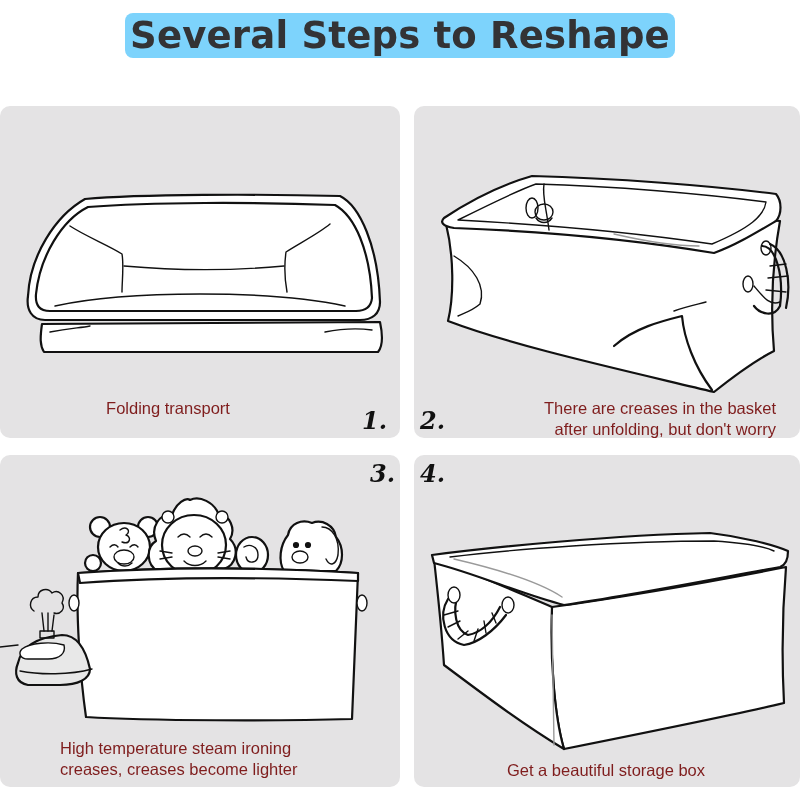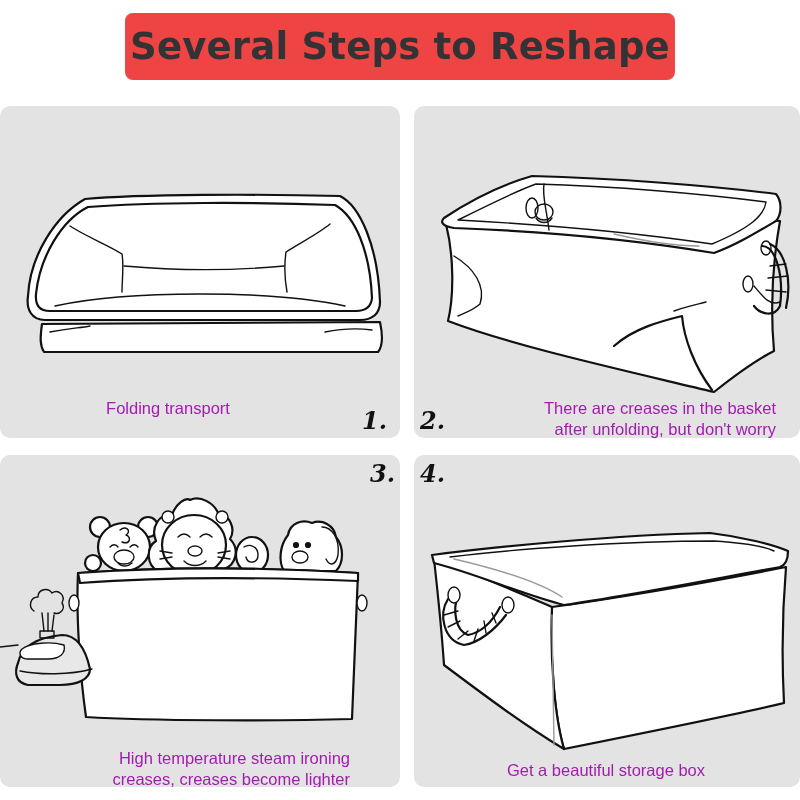--- a/index.html
+++ b/index.html
@@ -1,24 +1,24 @@
 <!DOCTYPE html>
 <html><head>
 <meta charset="utf-8">
 <style>
   html, body { margin:0; padding:0; background:#ffffff; }
   body { width:800px; height:800px; position:relative; overflow:hidden; font-family:"DejaVu Sans", sans-serif; }
-  .title-pill { position:absolute; left:125px; top:13px; width:550px; height:67px; background:#ef4444; border-radius:8px; display:flex; align-items:center; justify-content:center; }
+  .title-pill { position:absolute; left:125px; top:13px; width:550px; height:45px; background:#7dd3fc; border-radius:8px; display:flex; align-items:center; justify-content:center; }
   .title-pill h1 { margin:0; font-family:"DejaVu Sans", sans-serif; font-weight:bold; font-size:37px; color:#333335; letter-spacing:0.2px; }
   .panel { position:absolute; background:#e4e3e4; border-radius:10px; overflow:hidden; }
   .p1 { left:0; top:106px; width:400px; height:332px; }
   .p2 { left:414px; top:106px; width:386px; height:332px; }
   .p3 { left:0; top:455px; width:400px; height:332px; }
   .p4 { left:414px; top:455px; width:386px; height:332px; }
-  .caption { position:absolute; font-family:"Liberation Sans", sans-serif; font-size:16.5px; color:#a21caf; line-height:21px; text-align:center; }
+  .caption { position:absolute; font-family:"Liberation Sans", sans-serif; font-size:16.5px; color:#7f1d1d; line-height:21px; text-align:center; }
   .stepnum { position:absolute; font-family:"DejaVu Serif", serif; font-style:italic; font-weight:bold; font-size:24px; color:#111; }
   svg.ill { position:absolute; }
   svg.ill path, svg.ill rect, svg.ill ellipse, svg.ill circle, svg.ill polyline, svg.ill line { stroke:#111; stroke-width:2.2; fill:none; stroke-linejoin:round; stroke-linecap:round; }
   svg.ill .white { fill:#ffffff; }
   svg.ill .thin { stroke-width:1.4; }
   svg.ill .grey { stroke:#9a9a9a; stroke-width:1.4; }
   svg.ill .ironfill { fill:#e8e8e8; }
 </style>
 </head>
 <body>
@@ -119,21 +119,21 @@
 
     <path class="thin" d="M34 156 C28 152 30 142 38 142 C38 134 48 132 52 138 C58 134 66 140 62 148 C66 154 60 160 54 158"></path>
     <path class="thin" d="M42 158 L44 176 M48 158 L48 176 M54 160 L52 176"></path>
 
     <path class="ironfill" d="M18 208 C22 190 40 182 62 180 C78 180 86 196 90 214 C90 224 78 230 60 230 L28 230 C16 228 14 218 18 208 Z"></path>
     <path class="thin" d="M20 216 C40 220 70 220 92 214"></path>
     <path class="white thin" d="M22 194 C30 188 50 186 64 190 C66 198 60 204 48 204 L28 204 C20 204 18 198 22 194 Z"></path>
     <rect class="thin" x="40" y="176" width="14" height="7"></rect>
     <path class="thin" d="M0 192 L18 190"></path>
   </svg>
-  <div class="caption" style="left:60px; top:293px; width:290px; text-align:right;">
+  <div class="caption" style="left:60px; top:283px; width:290px; text-align:left;">
     <div>High temperature steam ironing</div>
     <div>creases, creases become lighter</div>
   </div>
 </div>
 
 <div class="panel p4">
   <div class="stepnum" style="left:6px; top:4px;">4.</div>
   <svg class="ill" width="386" height="332" viewBox="0 0 386 332">
 
     <path class="white" d="M138 152 C180 146 280 130 372 112 C368 160 368 210 370 248 C320 260 240 276 150 294 C140 260 136 200 138 152 Z"></path>

